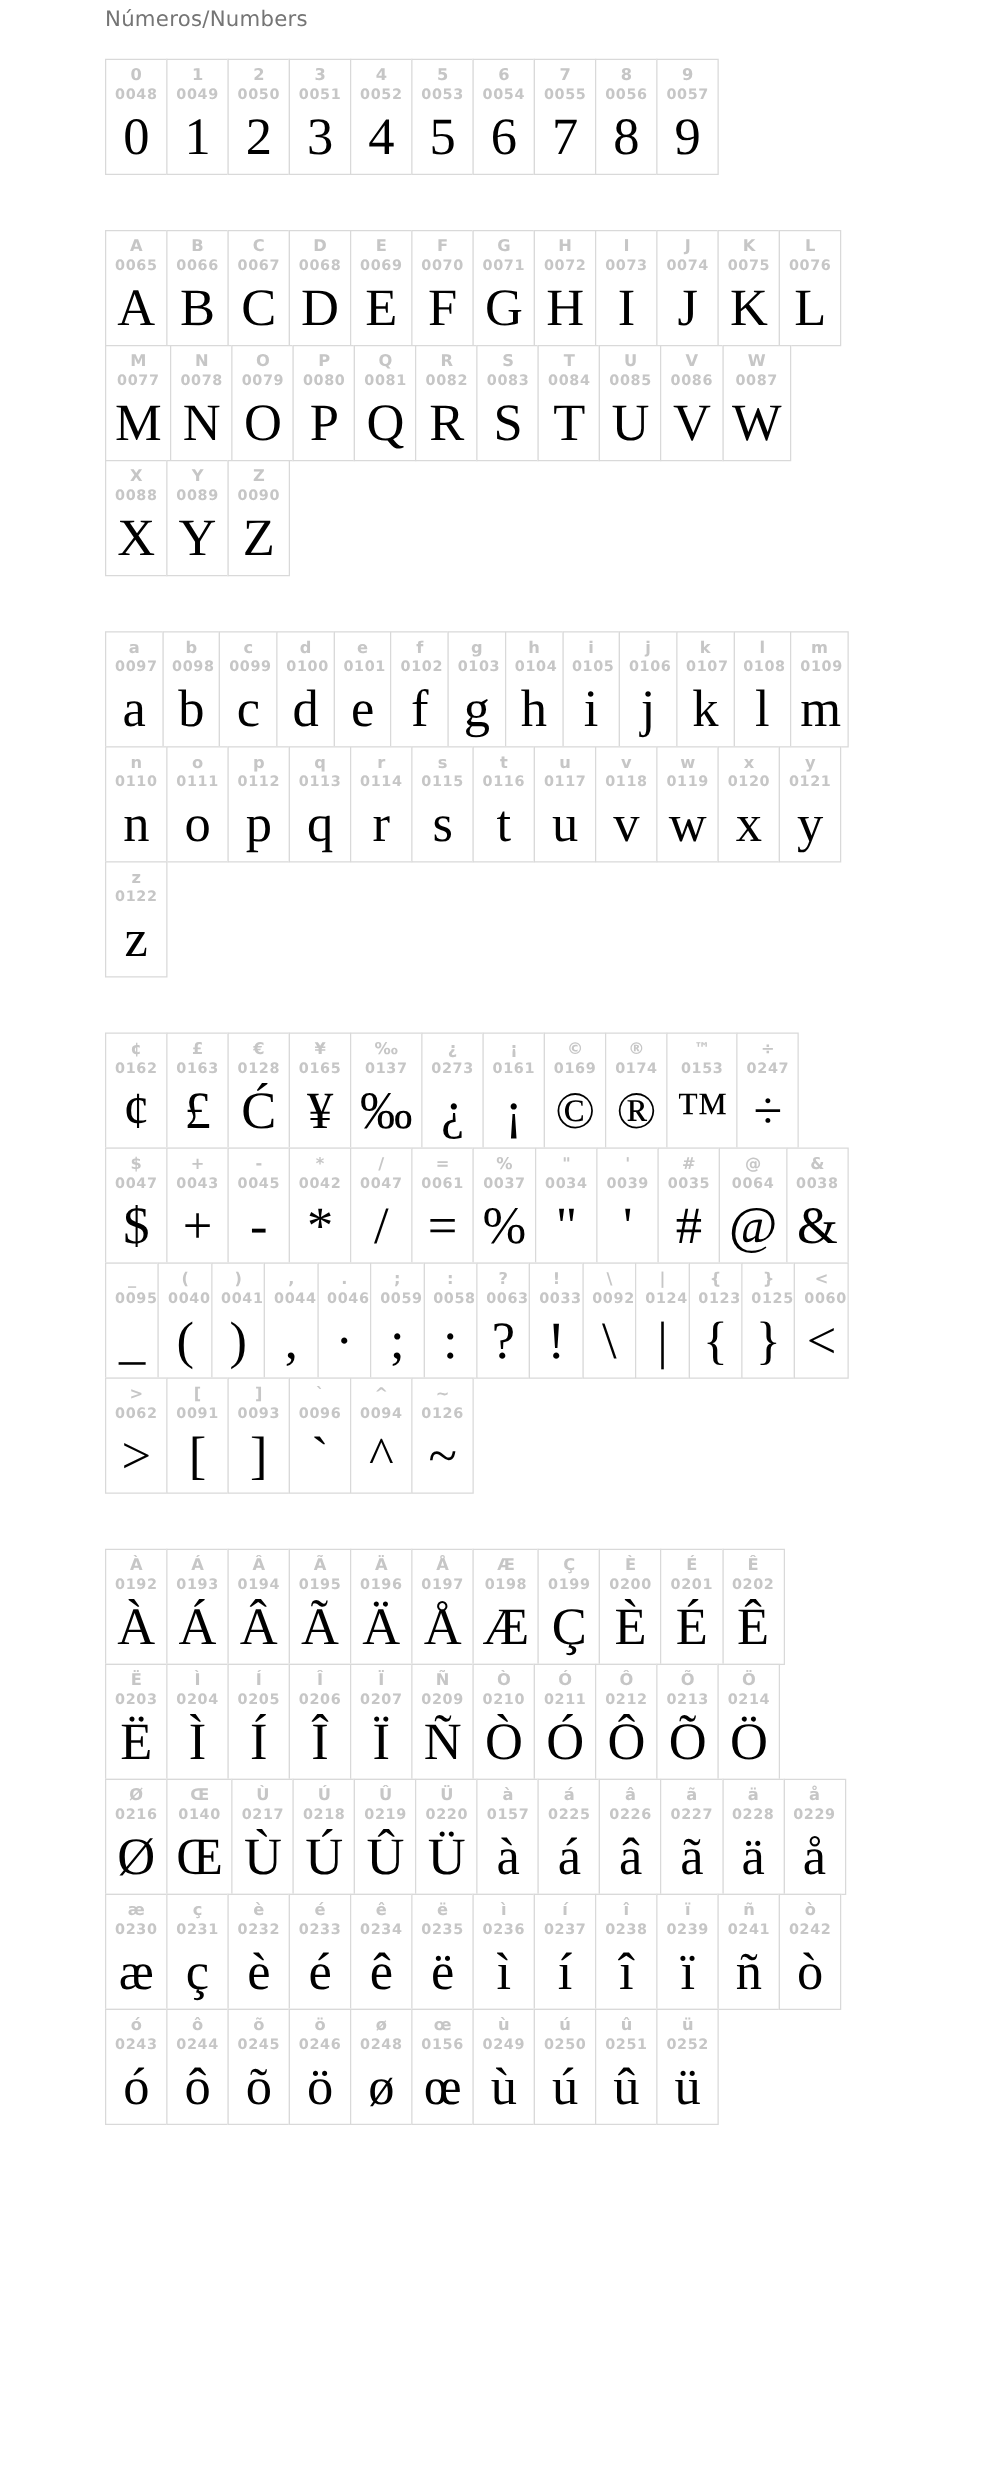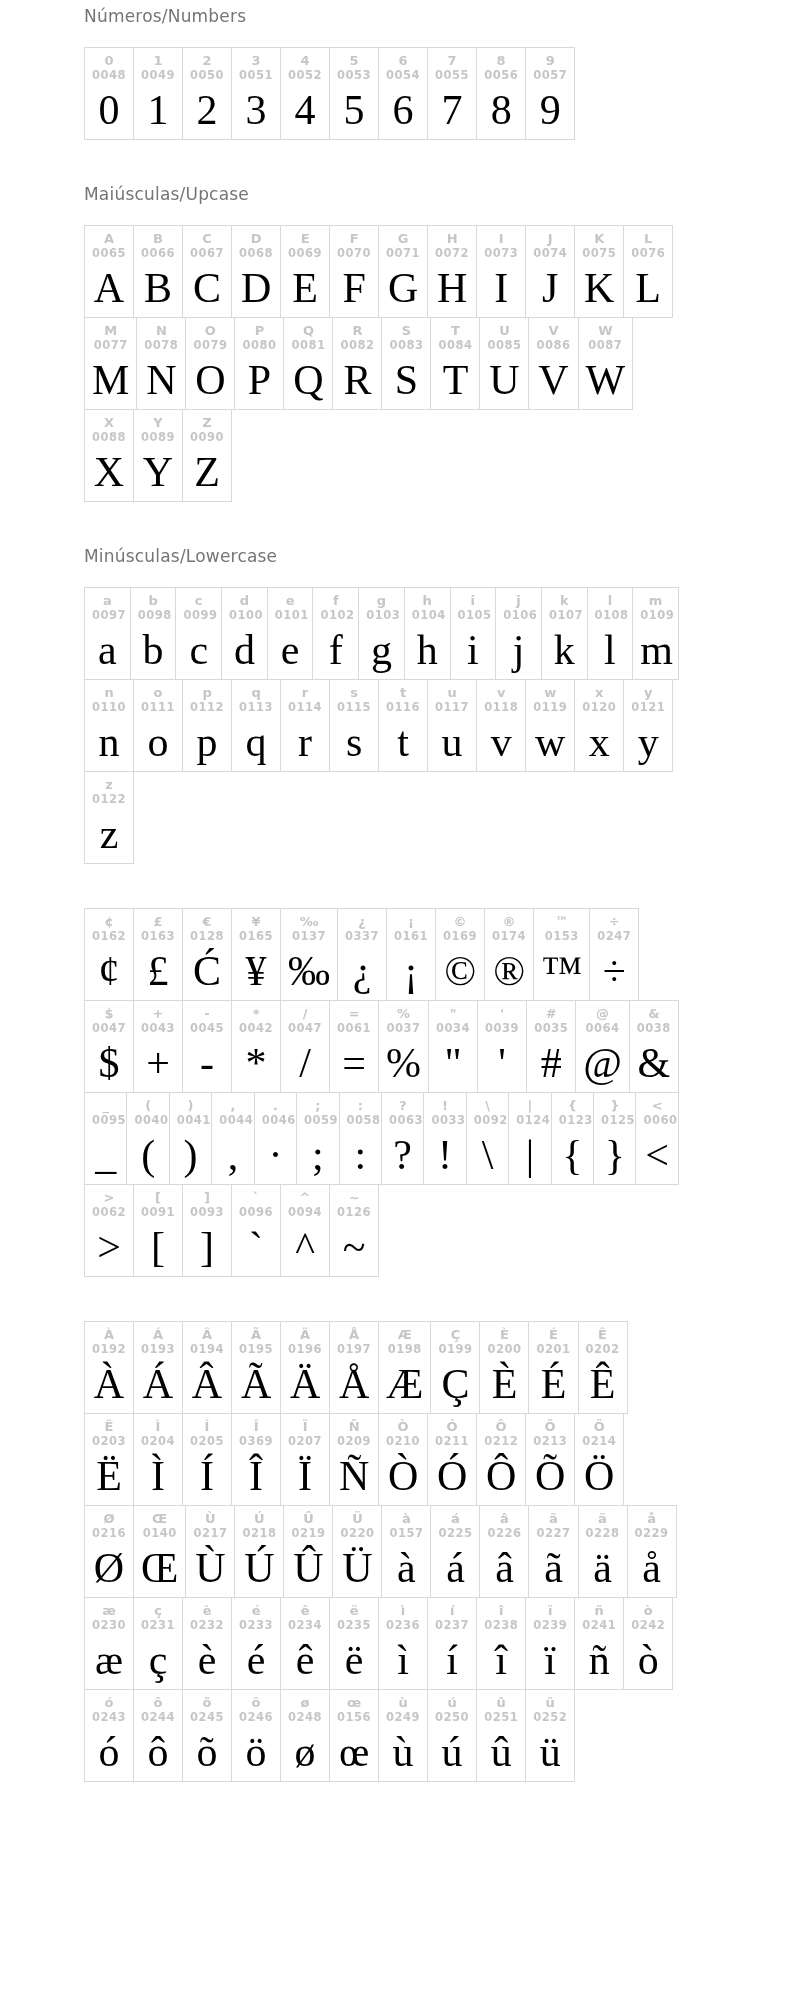--- a/index.html
+++ b/index.html
@@ -126,21 +126,20 @@
   <div class="cell">
     <div class="ch">9</div>
     <div class="code">0057</div>
     <div class="glyph">9</div>
   </div>
 </div>
 </div>
   </section>
 
   <section class="section">
-    <h2 class="section-title">Maiúsculas/Upcase</h2>
     <div class="grid">
   <div class="row">
   <div class="cell">
     <div class="ch">A</div>
     <div class="code">0065</div>
     <div class="glyph">A</div>
   </div>
 
   <div class="cell">
     <div class="ch">B</div>
@@ -293,21 +292,20 @@
   <div class="cell">
     <div class="ch">Z</div>
     <div class="code">0090</div>
     <div class="glyph">Z</div>
   </div>
 </div>
 </div>
   </section>
 
   <section class="section">
-    <h2 class="section-title">Minúsculas/Lowercase</h2>
     <div class="grid">
   <div class="row">
   <div class="cell">
     <div class="ch">a</div>
     <div class="code">0097</div>
     <div class="glyph">a</div>
   </div>
 
   <div class="cell">
     <div class="ch">b</div>
@@ -494,21 +492,21 @@
   </div>
 
   <div class="cell">
     <div class="ch">‰</div>
     <div class="code">0137</div>
     <div class="glyph">‰</div>
   </div>
 
   <div class="cell">
     <div class="ch">¿</div>
-    <div class="code">0337</div>
+    <div class="code">0273</div>
     <div class="glyph">¿</div>
   </div>
 
   <div class="cell">
     <div class="ch">¡</div>
     <div class="code">0161</div>
     <div class="glyph">¡</div>
   </div>
 
   <div class="cell">
@@ -820,21 +818,21 @@
   </div>
 
   <div class="cell">
     <div class="ch">Í</div>
     <div class="code">0205</div>
     <div class="glyph">Í</div>
   </div>
 
   <div class="cell">
     <div class="ch">Î</div>
-    <div class="code">0369</div>
+    <div class="code">0206</div>
     <div class="glyph">Î</div>
   </div>
 
   <div class="cell">
     <div class="ch">Ï</div>
     <div class="code">0207</div>
     <div class="glyph">Ï</div>
   </div>
 
   <div class="cell">

